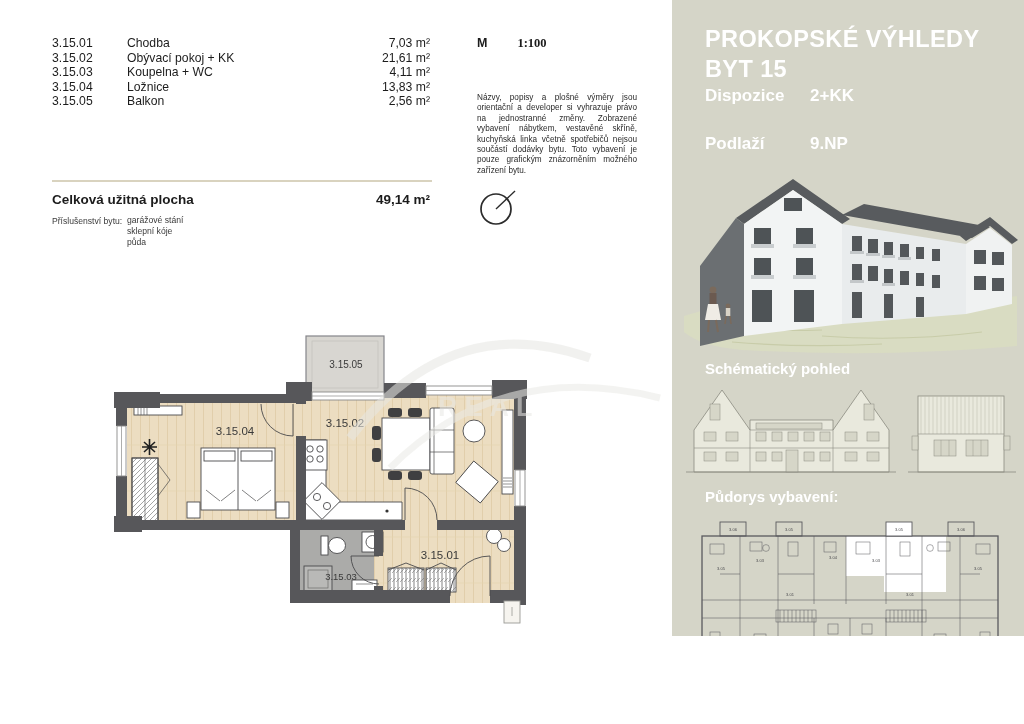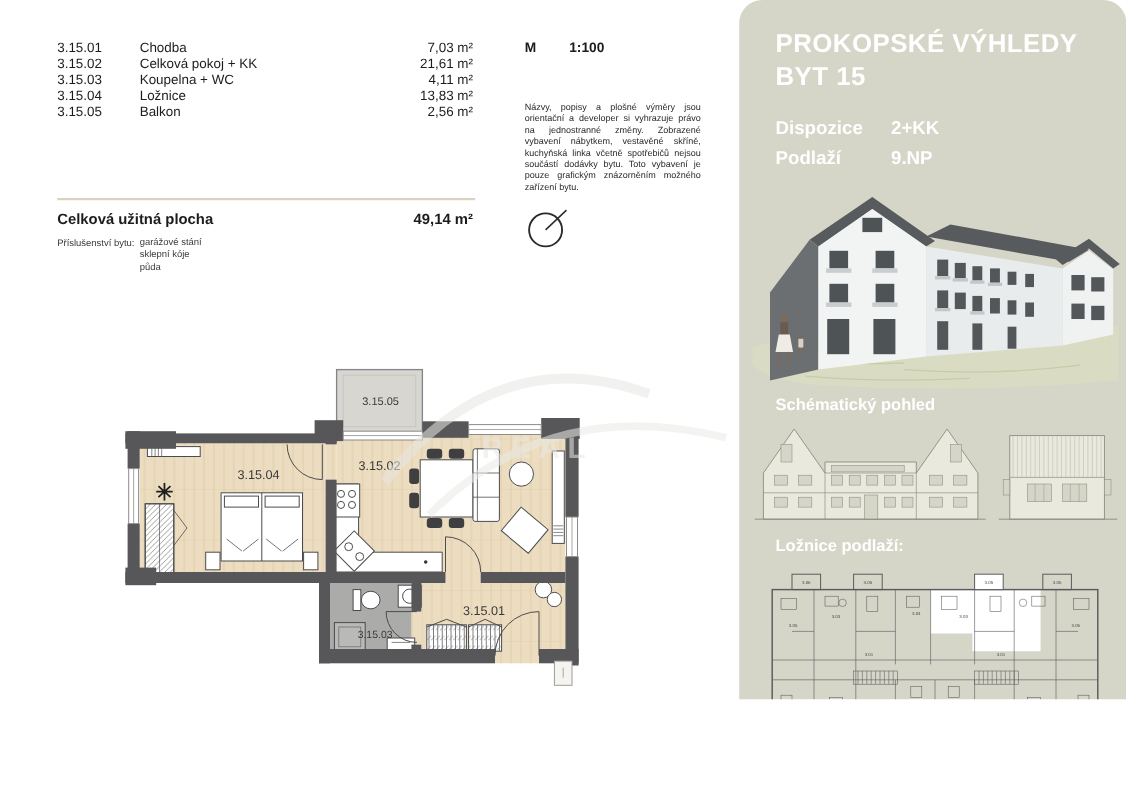--- a/index.html
+++ b/index.html
@@ -4,50 +4,50 @@
 <style>
   html,body{margin:0;padding:0;background:#fff;}
   .page{position:relative;width:1024px;height:636px;background:#ffffff;overflow:hidden;
         font-family:"Liberation Sans","DejaVu Sans",sans-serif;color:#1c1c1c;}
   .abs{position:absolute;}
   
   .room-table{left:52px;top:36px;width:378px;}
   .rt-row{display:grid;grid-template-columns:75px 235px 68px;font-size:12.2px;line-height:14.6px;}
   .rt-area{text-align:right;}
   .scale{left:477px;top:36px;font-size:12.5px;font-weight:bold;}
-  .scale .val{margin-left:30px;}
+  .scale .val{margin-left:30px;font-family:Liberation Serif, serif;}
   .disclaimer{left:477px;top:93px;width:160px;font-size:8.2px;line-height:10.4px;text-align:justify;color:#2a2a2a;}
   .divider{left:52px;top:180px;width:380px;height:2px;background:#d9d3bf;}
   .total-row{left:52px;top:192px;width:378px;display:flex;justify-content:space-between;
              font-size:13.5px;font-weight:bold;align-items:center;}
   .acc-label{left:52px;top:216px;font-size:8.6px;color:#3a3a3a;}
   .acc-items{left:127px;top:215px;font-size:8.6px;line-height:11px;color:#3a3a3a;}
   
-  .sidebar{left:672px;top:0;width:352px;height:724px;background:#d5d5c8;color:#ffffff;border-radius:21px;}
+  .sidebar{left:672px;top:0;width:352px;height:724px;background:#d5d5c8;color:#ffffff;}
   .sb-title{left:33px;top:24px;font-size:23.5px;font-weight:bold;letter-spacing:.4px;line-height:30px;}
   .sb-sub{font-size:17px;font-weight:bold;display:grid;grid-template-columns:105px auto;width:260px;left:33px;}
   .sb-head{left:33px;font-size:15px;font-weight:bold;}
   .wm{pointer-events:none;opacity:.55;}
   .wm-text{font-size:27px;letter-spacing:7px;fill:#e9e8e4;font-weight:bold;}
   svg text{font-family:"Liberation Sans","DejaVu Sans",sans-serif;}
 </style>
 </head>
 <body>
 
 <div class="page">
 
   <div class="abs room-table">
     <div class="rt-row">
       <span>3.15.01</span>
       <span>Chodba</span>
       <span class="rt-area">7,03 m²</span>
     </div>
     <div class="rt-row">
       <span>3.15.02</span>
-      <span>Celková pokoj + KK</span>
+      <span>Obývací pokoj + KK</span>
       <span class="rt-area">21,61 m²</span>
     </div>
     <div class="rt-row">
       <span>3.15.03</span>
       <span>Koupelna + WC</span>
       <span class="rt-area">4,11 m²</span>
     </div>
     <div class="rt-row">
       <span>3.15.04</span>
       <span>Ložnice</span>
@@ -248,21 +248,21 @@
     <path d="M20,120 Q120,-10 260,40" fill="none" stroke="#e7e7e3" stroke-width="9"></path>
     <path d="M60,150 Q170,40 330,80" fill="none" stroke="#ebebe7" stroke-width="7"></path>
     <text x="108" y="98" class="wm-text">REAL</text>
   </svg>
 
   <div class="abs sidebar">
     <div class="abs sb-title">
       <div>PROKOPSKÉ VÝHLEDY</div>
       <div>BYT 15</div>
     </div>
-    <div class="abs sb-sub" style="top:107px;">
+    <div class="abs sb-sub" style="top:86px;">
       <span>Dispozice</span>
       <span>2+KK</span>
     </div>
     <div class="abs sb-sub" style="top:134px;">
       <span>Podlaží</span>
       <span>9.NP</span>
     </div>
 
     <svg class="abs" style="left:0;top:166px;" width="352" height="192" viewBox="0 0 352 192">
       <path d="M12,150 Q85,126 180,136 Q265,143 345,130 L345,180 Q210,192 70,184 Q28,180 12,166 Z" fill="#d9dcc2"></path>
@@ -375,21 +375,21 @@
           <rect x="248" y="58" width="22" height="16"></rect>
             <rect x="280" y="58" width="22" height="16"></rect>
           <rect x="226" y="54" width="6" height="14"></rect>
             <rect x="318" y="54" width="6" height="14"></rect>
         </g>
         <path d="M255,58 V74 M263,58 V74 M287,58 V74 M295,58 V74" stroke-width=".4" fill="none"></path>
         <path d="M222,90 H330" fill="none"></path>
       </g>
     </svg>
 
-    <div class="abs sb-head" style="top:488px;">Ložnice podlaží:</div>
+    <div class="abs sb-head" style="top:488px;">Půdorys vybavení:</div>
 
     <svg class="abs" style="left:18px;top:514px;" width="320" height="200" viewBox="0 0 320 200">
       <g stroke="#5a5a5e" fill="none">
 
         <path d="M156,22 h100 v56 h-62 v-16 h-38 z" fill="#ffffff" stroke="none"></path>
 
         <rect x="12" y="22" width="296" height="140" stroke-width="1.3"></rect>
 
         <rect x="30" y="8" width="26" height="14" stroke-width=".9"></rect>
         <rect x="86" y="8" width="26" height="14" stroke-width=".9"></rect>

